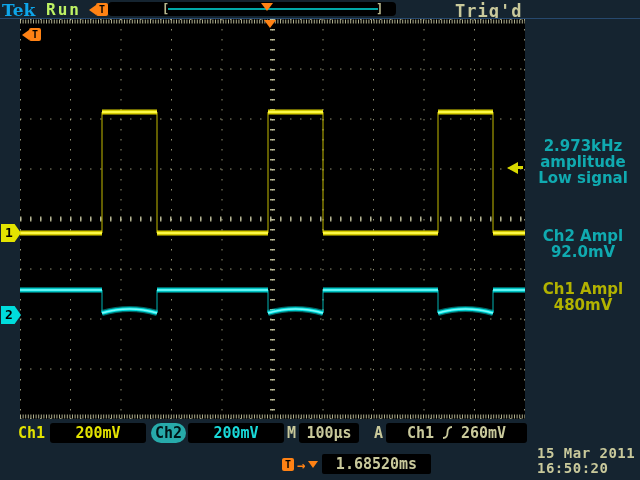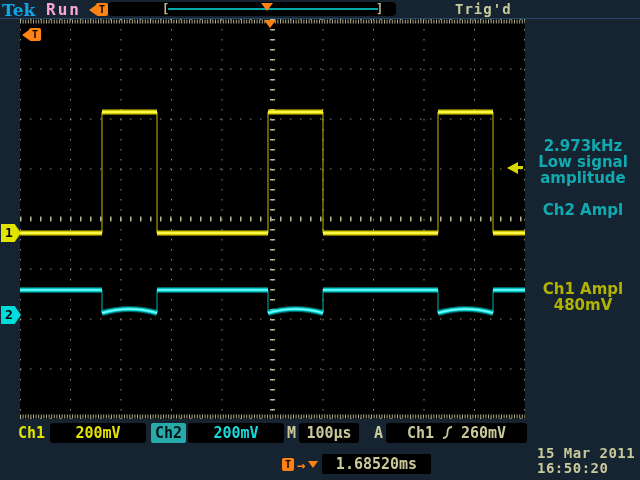--- a/index.html
+++ b/index.html
@@ -1,22 +1,22 @@
 <!DOCTYPE html>
 <html><head>
 <meta charset="utf-8">
 <style>
   html,body{margin:0;padding:0;background:#000;}
   .screen{position:relative;width:640px;height:480px;background:#152430;overflow:hidden;
           font-family:"DejaVu Sans Mono","Liberation Mono",monospace;}
   .abs{position:absolute;}
   
   .logo{left:2px;top:0px;font:bold 17px "DejaVu Serif",serif;color:#0ea5e9;letter-spacing:0px;}
-  .run{left:46px;top:0px;font-weight:bold;font-size:16px;color:#f9a8d4;letter-spacing:2px;}
-  .trigd{left:455px;top:1px;font-weight:bold;font-size:14px;color:#c9c99b;letter-spacing:1px;}
+  .run{left:46px;top:0px;font-weight:bold;font-size:16px;color:#bef264;letter-spacing:2px;}
+  .trigd{left:455px;top:1px;font-weight:bold;font-size:17px;color:#c9c99b;letter-spacing:1px;}
   .hdr-divider{left:0;top:18px;width:640px;height:1px;background:#27496e;}
   .recbar{left:108px;top:2px;width:288px;height:14px;background:#000;border-radius:4px;}
   .bracket{top:1px;font-size:12px;line-height:12px;color:#b9b98e;font-weight:bold;}
   .recline{left:60px;top:6px;width:210px;height:2px;background:#00a8a8;}
   .tri-down{width:0;height:0;border-left:6px solid transparent;border-right:6px solid transparent;
             border-top:8px solid #ff8214;}
   .t-icon{display:flex;align-items:center;}
   .t-icon .arr{width:0;height:0;border-top:5px solid transparent;border-bottom:5px solid transparent;
                border-right:7px solid #ff8214;}
   .t-icon .box{width:12px;height:13px;background:#ff8214;border-radius:2px;color:#000;
@@ -37,21 +37,21 @@
         font-weight:bold;font-size:15px;line-height:16px;}
   .meas.cyan{color:#10aab0;}
   .meas.yellow{color:#b2b200;}
   
   .bb{top:424px;font-weight:bold;font-size:15px;color:#c9c99b;}
   .bbox{top:423px;height:20px;background:#000;border-radius:3px;text-align:center;
         line-height:20px;font-weight:bold;font-size:15px;color:#c9c99b;}
   .ch1col{color:#e3e300;}
   .ch2col{color:#19d8d8;}
   .ch2sel{top:423px;height:20px;background:#27aaaa;color:#001416;text-align:center;
-          line-height:20px;font-weight:bold;font-size:15px;border-radius:2px;}
+          line-height:20px;font-weight:bold;font-size:15px;border-radius:10px;}
   .slope{display:inline-block;vertical-align:-2px;margin:0 8px;}
   
   .r2box{top:454px;height:20px;background:#000;border-radius:2px;text-align:center;
          line-height:20px;font-weight:bold;font-size:15px;color:#c9c99b;}
   .r2arrow{left:297px;top:457px;color:#ff8214;font-weight:bold;font-size:14px;}
   .datetime{left:537px;top:446px;width:103px;color:#c9c99b;font-weight:bold;font-size:14px;
             line-height:15px;letter-spacing:0.5px;}
 </style>
 </head>
 <body>
@@ -155,25 +155,26 @@
   </div>
 
   <div class="abs chmark mk1">1</div>
   <div class="abs chmark mk2">2</div>
 
   <div class="abs trig-arrow"></div>
   <div class="abs trig-arrow-stem"></div>
 
   <div class="abs meas cyan" style="top:138px;">
     <div>2.973kHz</div>
+    <div>amplitude</div>
     <div>Low signal</div>
-    <div>amplitude</div>
-  </div>
-  <div class="abs meas cyan" style="top:202px;">
+  </div>
+  <div class="abs meas cyan" style="top:228px;">
     <div>Ch2 Ampl</div>
+    <div>92.0mV</div>
   </div>
   <div class="abs meas yellow" style="top:281px;">
     <div>Ch1 Ampl</div>
     <div>480mV</div>
   </div>
 
   <span class="abs bb ch1col" style="left:18px;">Ch1</span>
   <div class="abs bbox ch1col" style="left:50px;width:96px;">200mV</div>
   <div class="abs ch2sel" style="left:151px;width:35px;">Ch2</div>
   <div class="abs bbox ch2col" style="left:188px;width:96px;">200mV</div>

